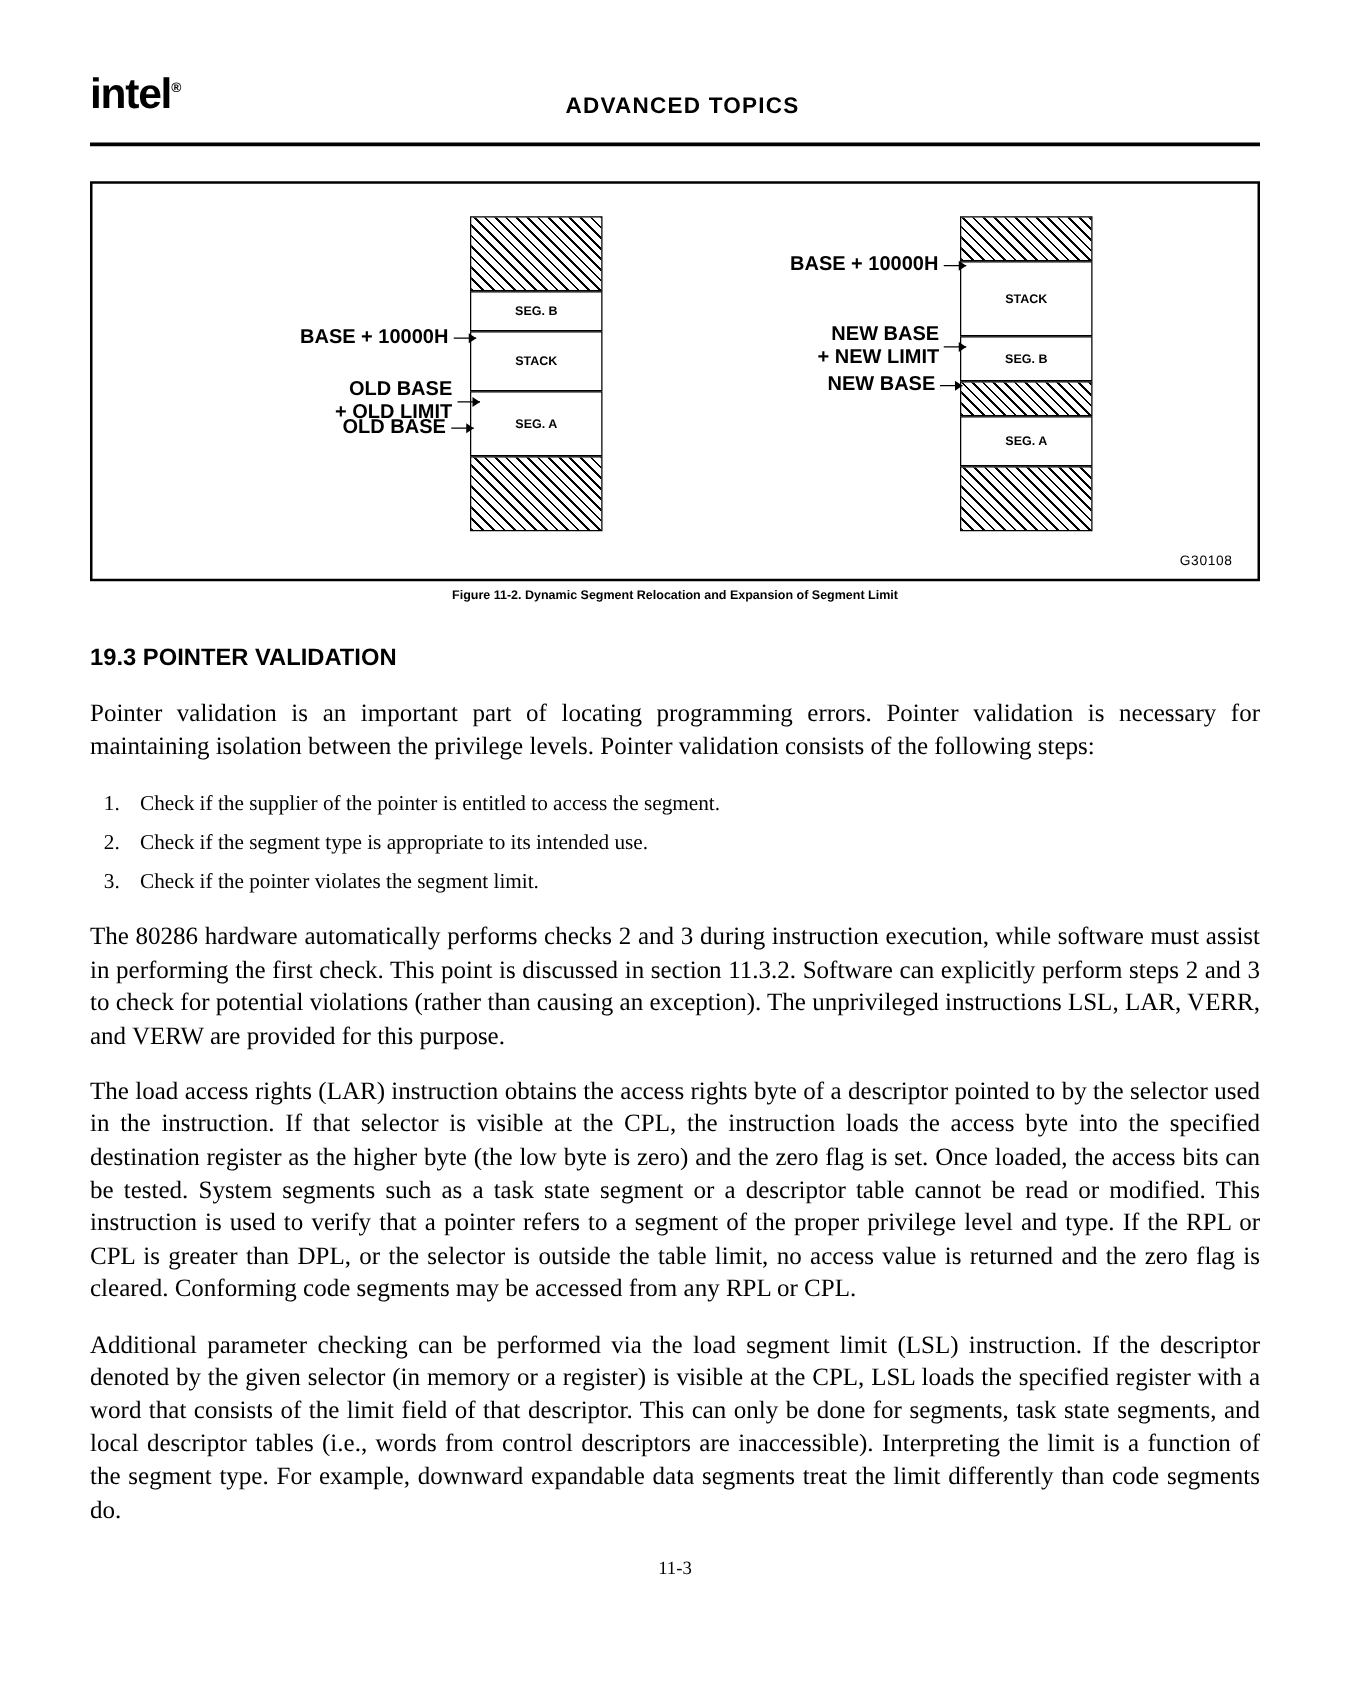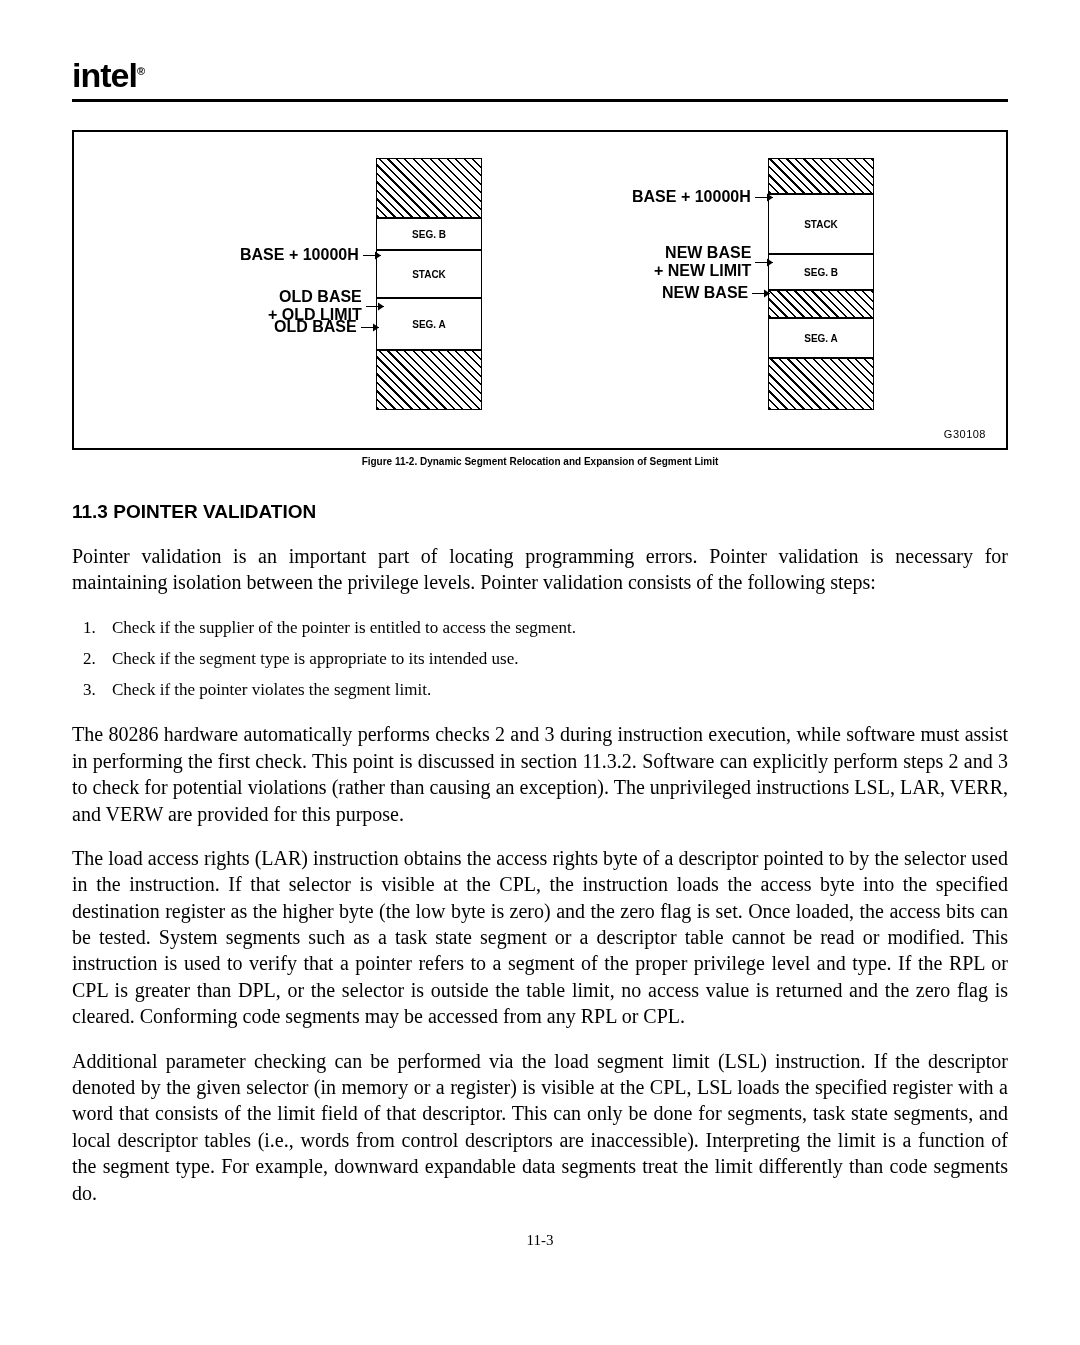--- a/index.html
+++ b/index.html
@@ -17,21 +17,21 @@
     font-weight: 900;
     font-size: 34px;
     letter-spacing: -1px;
     display: inline-block;
   }
   .logo sup { font-size: 11px; vertical-align: super; }
   .header-row {
     display: flex;
     align-items: flex-end;
     border-bottom: 3px solid #000;
-    padding-bottom: 4px;
+    padding-bottom: 19px;
     margin-bottom: 28px;
   }
   .header-title {
     flex: 1;
     text-align: center;
     font-family: Arial, Helvetica, sans-serif;
     font-weight: 700;
     font-size: 18px;
     letter-spacing: 1px;
   }
@@ -130,20 +130,21 @@
     letter-spacing: 0.5px;
   }
 </style>
 </head>
 <body>
 
 <div class="header-row">
   <span class="logo">
     <span>intel</span><sup>®</sup>
   </span>
+  <span class="header-title">ADVANCED TOPICS</span>
   <span style="width:60px"></span>
 </div>
 
 <div class="figure-box">
 
   <div class="col col-left">
     <div class="segbox hatched" style="top:0;height:60px"></div>
     <div class="segbox" style="top:60px;height:32px">
         <span>SEG. B</span>
       </div>
@@ -177,21 +178,21 @@
   <div class="lbl arrow-r" style="left:558px; top:56px;">BASE + 10000H</div>
   <div class="lbl arrow-r" style="left:580px; top:112px;">NEW BASE
 + NEW LIMIT</div>
   <div class="lbl arrow-r" style="left:588px; top:152px;">NEW BASE</div>
 
   <div class="fig-code">G30108</div>
 </div>
 
 <div class="figure-caption">Figure 11-2.  Dynamic Segment Relocation and Expansion of Segment Limit</div>
 
-<div class="section-heading">11.3  POINTER VALIDATION</div>
+<div class="section-heading">19.3  POINTER VALIDATION</div>
 
 <p class="body">Pointer validation is an important part of locating programming errors. Pointer validation is necessary for maintaining isolation between the privilege levels. Pointer validation consists of the following steps:</p>
 
 <ol class="steps">
   <li>Check if the supplier of the pointer is entitled to access the segment.</li>
   <li>Check if the segment type is appropriate to its intended use.</li>
   <li>Check if the pointer violates the segment limit.</li>
 </ol>
 
 <p class="body">The 80286 hardware automatically performs checks 2 and 3 during instruction execution, while software must assist in performing the first check. This point is discussed in section 11.3.2. Software can explicitly perform steps 2 and 3 to check for potential violations (rather than causing an exception). The unprivileged instructions LSL, LAR, VERR, and VERW are provided for this purpose.</p>

